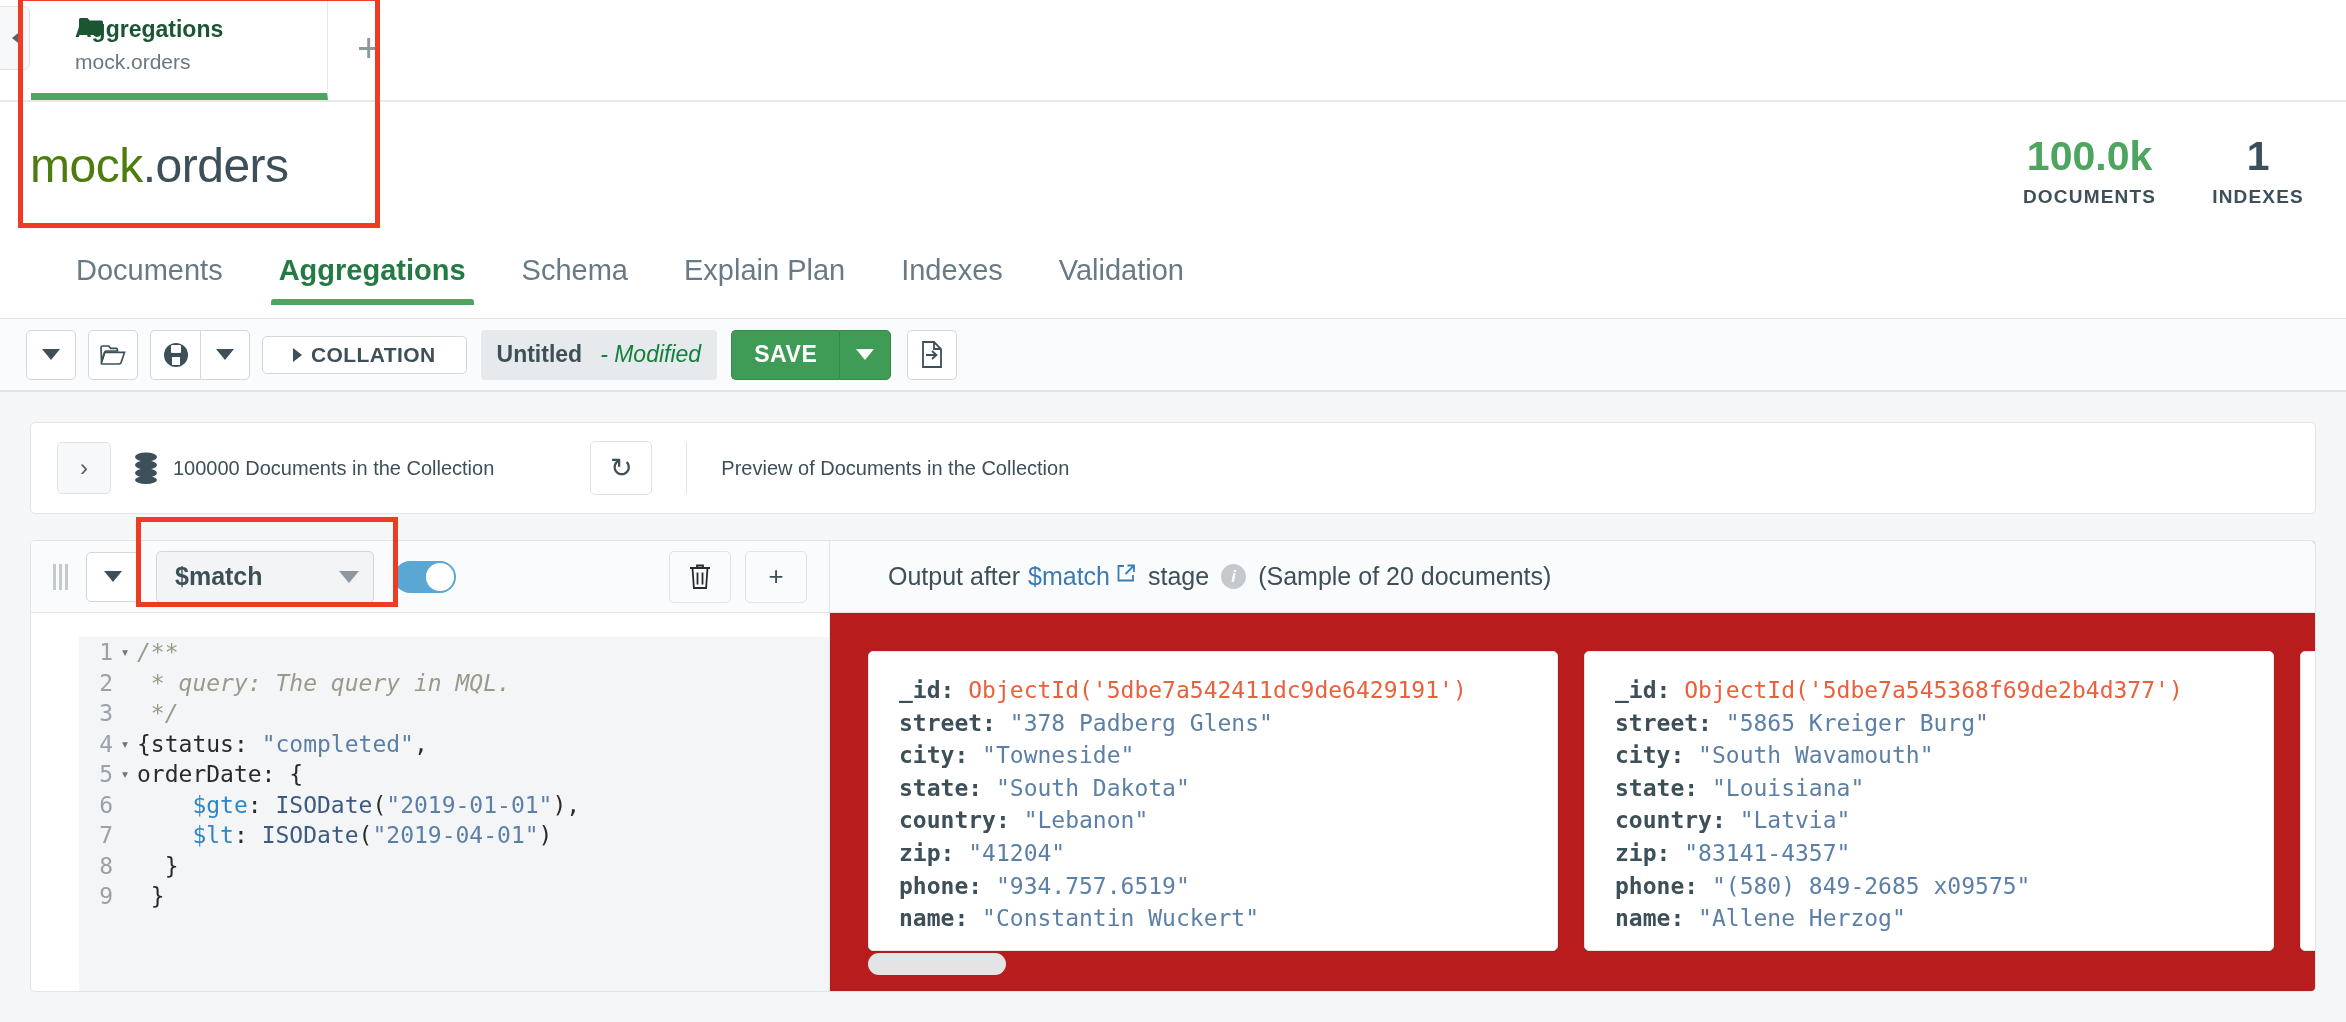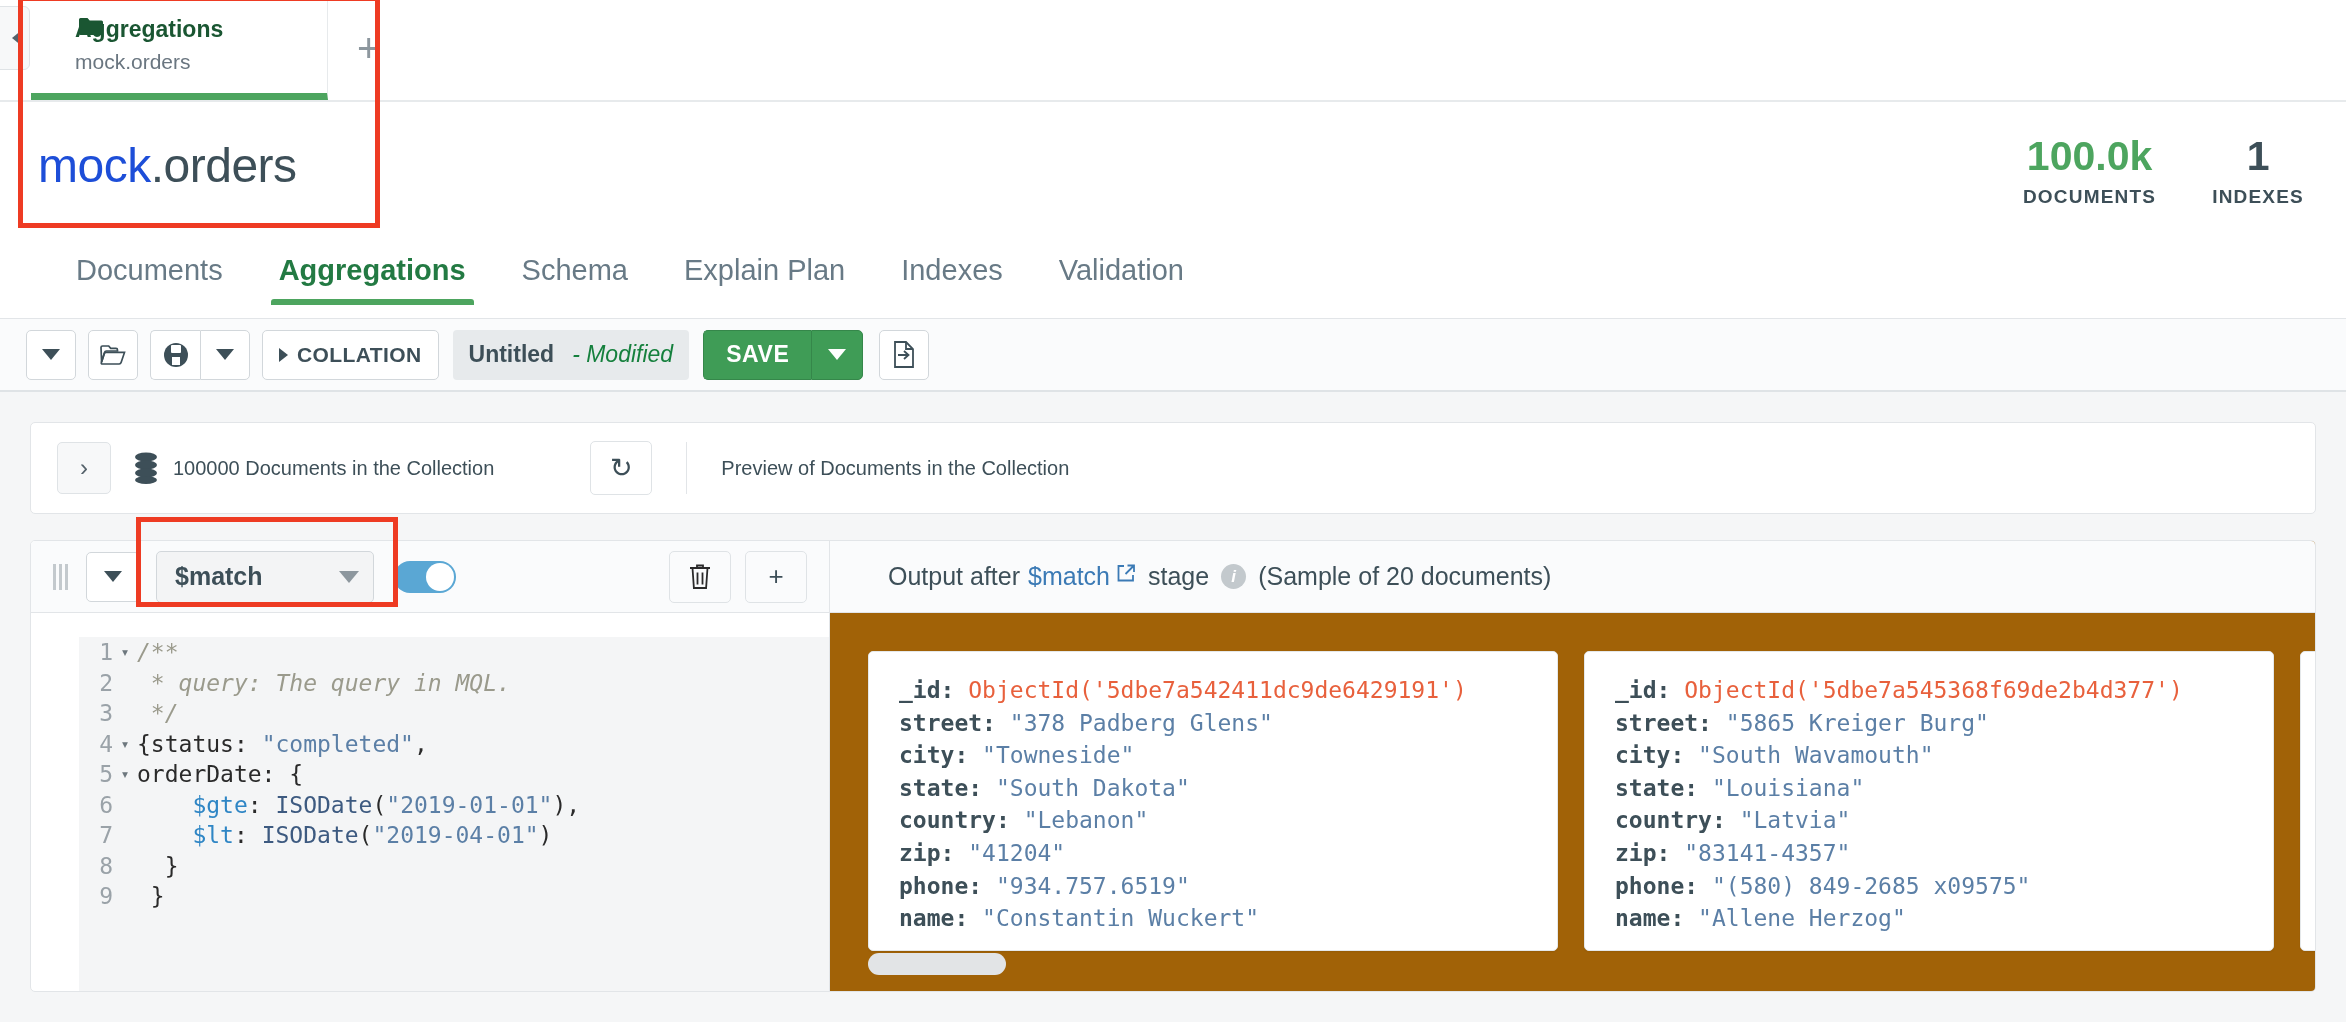--- a/index.html
+++ b/index.html
@@ -50,21 +50,21 @@
 
   
   .coll-header {
     position: absolute; left: 0; top: 102px; width: 2346px; height: 140px;
     background: #fff;
   }
   .coll-name {
     position: absolute; left: 30px; top: 36px;
     font-size: 48px; color: #3d4f58; font-weight: normal; letter-spacing: -0.5px;
   }
-  .coll-name .db { color: #1d4ed8; margin-left: 8px; }
+  .coll-name .db { color: #4d7c0f; }
   .stats { position: absolute; right: 42px; top: 30px; display: flex; gap: 56px; }
   .stat { text-align: center; }
   .stat-val { font-size: 41px; font-weight: bold; line-height: 48px; color: #3d4f58; }
   .stat-val.green { color: #4da55f; }
   .stat-label {
     font-size: 19px; font-weight: bold; color: #3d4f58;
     letter-spacing: 1.2px; margin-top: 6px;
   }
 
   
@@ -91,22 +91,22 @@
   }
   .tbtn {
     height: 50px; min-width: 50px; background: #fff;
     border: 1px solid #d2d7db; border-radius: 5px;
     display: flex; align-items: center; justify-content: center;
     font-size: 23px; color: #3d4f58; padding: 0 10px; margin-right: 12px;
   }
   .tbtn.grp-left { margin-right: 0; border-radius: 5px 0 0 5px; border-right: none; }
   .tbtn.grp-right { border-radius: 0 5px 5px 0; }
   .collation-btn {
-    height: 50px; background: #fff; border: 1px solid #d2d7db; border-radius: 5px;
-    display: flex; align-items: center; padding: 0 16px; margin-right: 14px;
+    height: 38px; background: #fff; border: 1px solid #d2d7db; border-radius: 5px;
+    display: flex; align-items: center; padding: 0 30px; margin-right: 14px;
     font-size: 21px; font-weight: bold; color: #3d4f58; letter-spacing: 0.4px;
   }
   .caret-right {
     width: 0; height: 0; border-top: 7px solid transparent;
     border-bottom: 7px solid transparent; border-left: 9px solid #3d4f58;
     margin-right: 9px;
   }
   .pipeline-name {
     height: 50px; background: #e7eaec; border-radius: 4px;
     display: flex; align-items: center; padding: 0 16px; margin-right: 14px;
@@ -228,21 +228,21 @@
     font-size: 15px; user-select: none;
   }
   .code { color: #2a2a2a; }
   .cm { color: #9a9a8c; font-style: italic; }
   .str { color: #5b7fa6; }
   .fn { color: #3d5a80; }
   .kw { color: #2f86c5; }
   .pn { color: #2a2a2a; }
 
   
-  .stage-right { flex: 1; position: relative; background: #a16207; }
+  .stage-right { flex: 1; position: relative; background: #b91c1c; }
   .out-head {
     height: 72px; background: #fafbfc; border-bottom: 1px solid #e2e5e8;
     display: flex; align-items: center; padding: 0 0 0 58px;
     font-size: 25px; color: #3d4f58;
   }
   .out-link { color: #3b7ab5; margin: 0 4px 0 8px; }
   .ext-icon { margin: 0 12px 0 2px; position: relative; top: -4px; }
   .info-dot {
     width: 25px; height: 25px; border-radius: 50%; background: #c3c9cd;
     color: #fff; font-size: 17px; font-weight: bold; font-style: italic;

